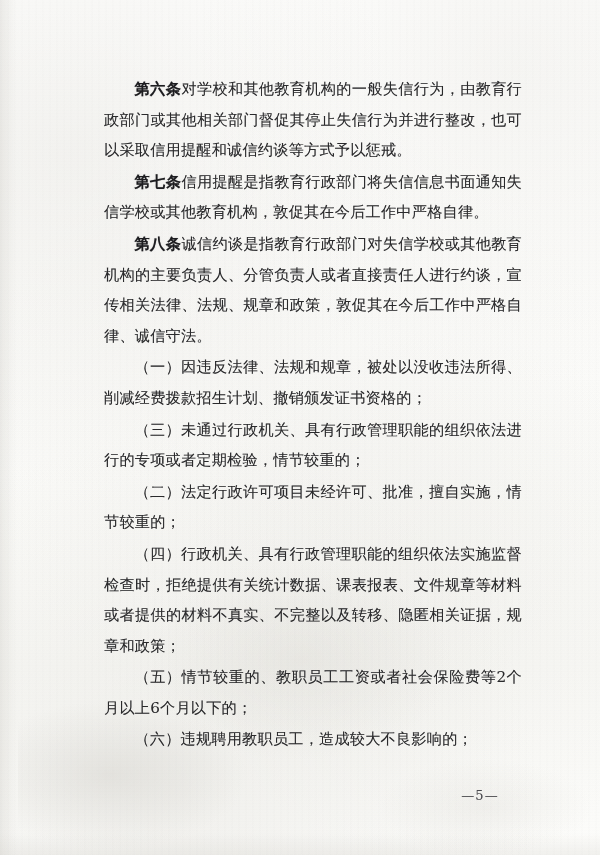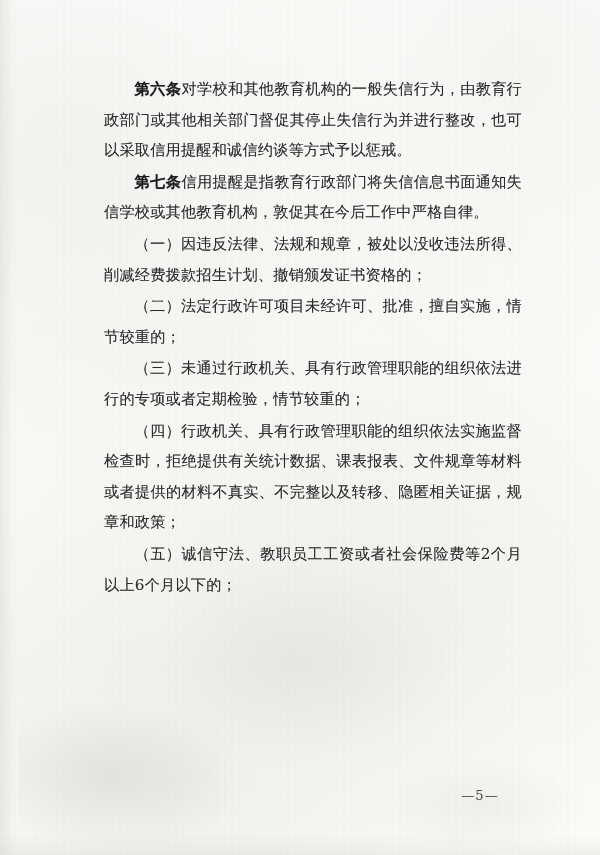--- a/index.html
+++ b/index.html
@@ -147,25 +147,27 @@
   <div class="scan-smudge-b"></div>
   <div class="scan-smudge-a"></div>
   <div class="scan-smudge-c"></div>
   <div class="scan-edge-bottom"></div>
   <div class="scan-bands"></div>
 
   <div class="doc-body">
 
   <p class="para"><span class="lead">第六条</span><span>对学校和其他教育机构的一般失信行为，由教育行政部门或其他相关部门督促其停止失信行为并进行整改，也可以采取信用提醒和诚信约谈等方式予以惩戒。</span></p>
       <p class="para"><span class="lead">第七条</span><span>信用提醒是指教育行政部门将失信信息书面通知失信学校或其他教育机构，敦促其在今后工作中严格自律。</span></p>
+      <p class="para"><span class="lead">第八条</span><span>诚信约谈是指教育行政部门对失信学校或其他教育机构的主要负责人、分管负责人或者直接责任人进行约谈，宣传相关法律、法规、规章和政策，敦促其在今后工作中严格自律、诚信守法。</span></p>
       <p class="para item"><span>（一）因违反法律、法规和规章，被处以没收违法所得、削减经费拨款招生计划、撤销颁发证书资格的；</span></p>
+      <p class="para item"><span>（三）未通过行政机关、具有行政管理职能的组织依法进行的专项或者定期检验，情节较重的；</span></p>
       <p class="para item"><span>（二）法定行政许可项目未经许可、批准，擅自实施，情节较重的；</span></p>
-      <p class="para item"><span>（三）未通过行政机关、具有行政管理职能的组织依法进行的专项或者定期检验，情节较重的；</span></p>
       <p class="para item"><span>（四）行政机关、具有行政管理职能的组织依法实施监督检查时，拒绝提供有关统计数据、课表报表、文件规章等材料或者提供的材料不真实、不完整以及转移、隐匿相关证据，规章和政策；</span></p>
-      <p class="para item"><span>（五）诚信守法、教职员工工资或者社会保险费等2个月以上6个月以下的；</span></p>
+      <p class="para item"><span>（五）情节较重的、教职员工工资或者社会保险费等2个月以上6个月以下的；</span></p>
+      <p class="para item"><span>（六）违规聘用教职员工，造成较大不良影响的；</span></p>
     </div>
 
   <div class="page-number">
     <span class="pn-inner">—5—</span>
   </div>
 
   <div class="grain"></div>
 </div>
 
 </body></html>

